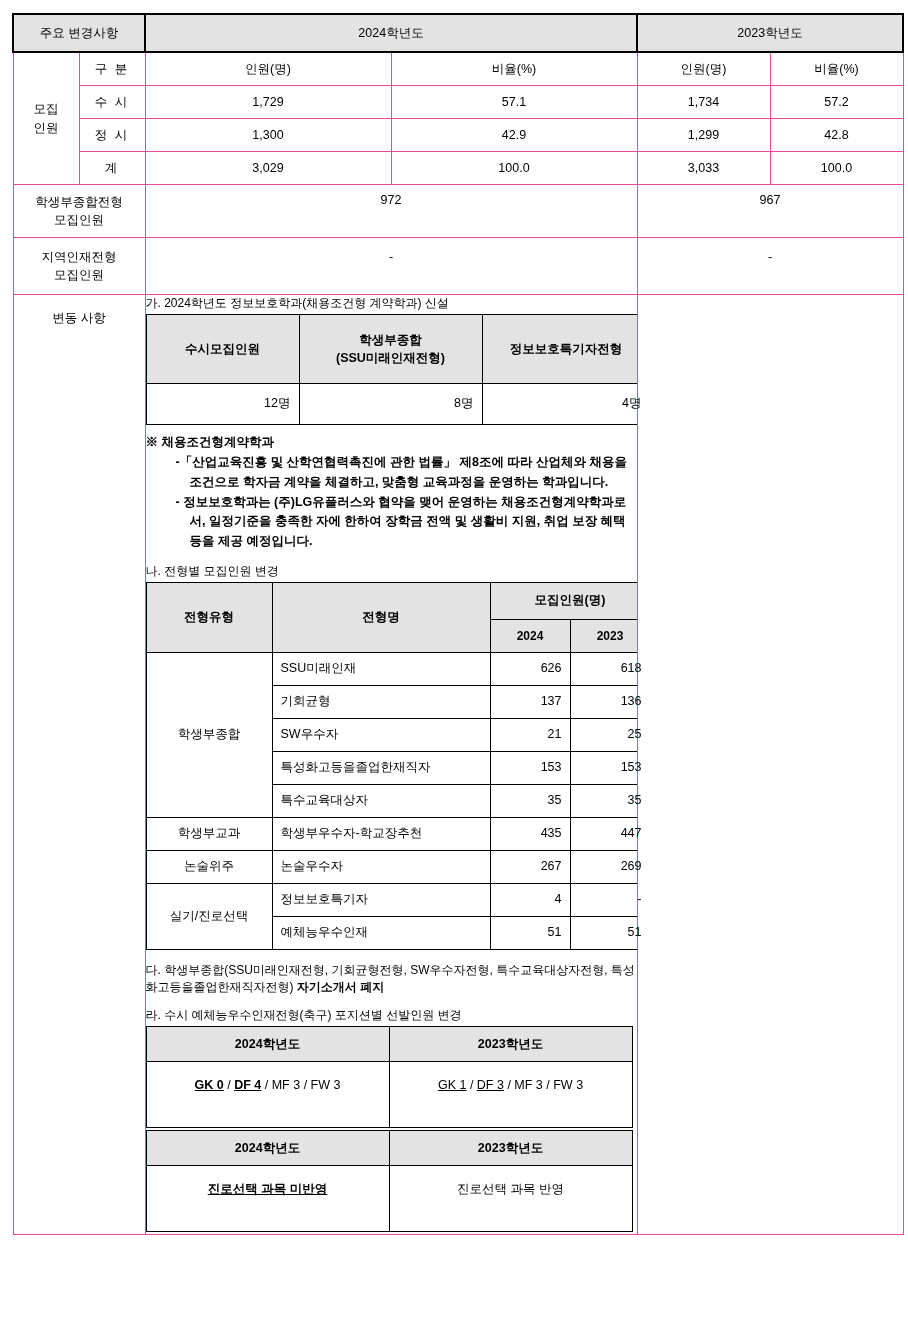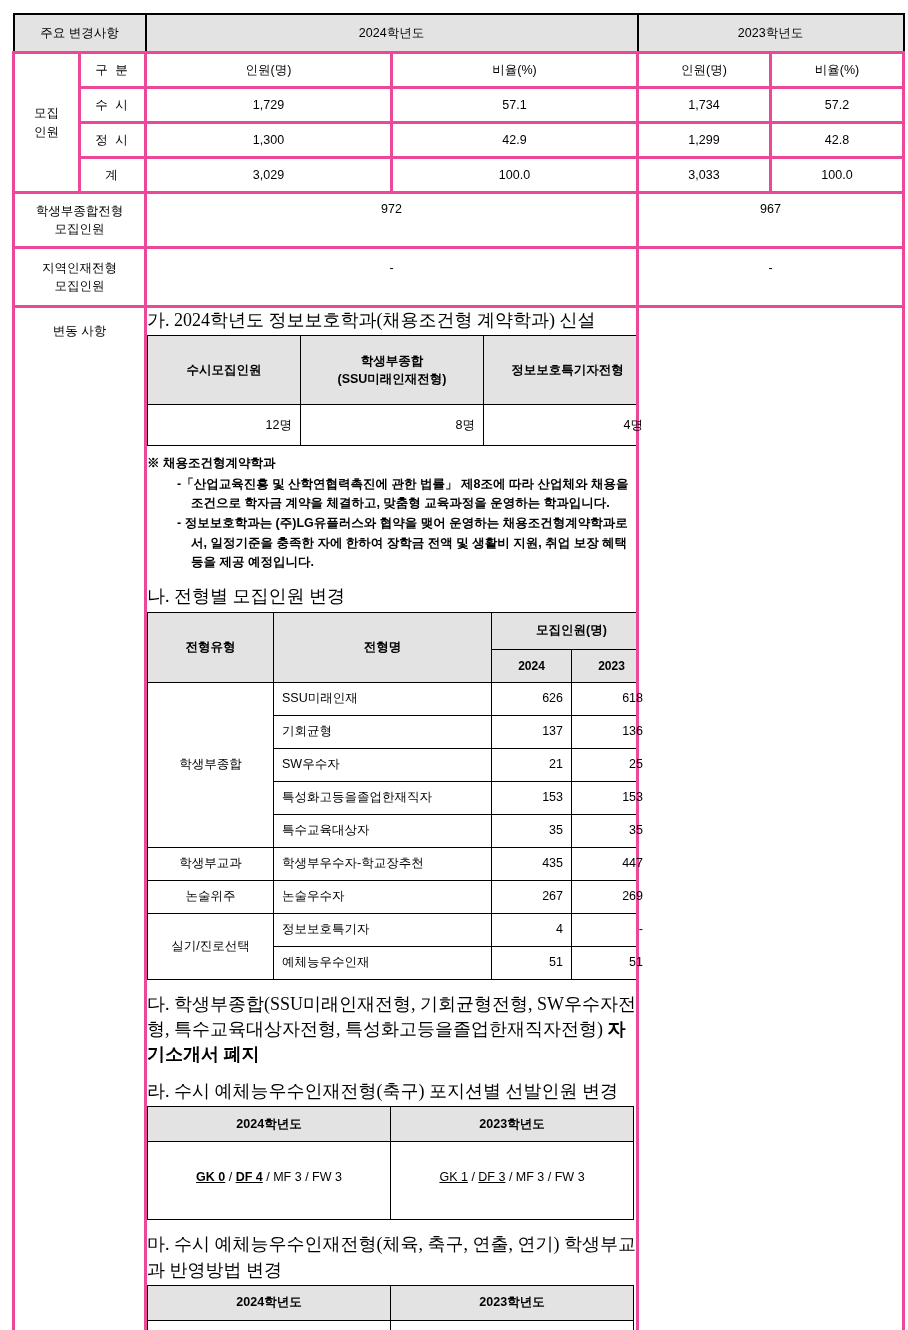--- a/index.html
+++ b/index.html
@@ -24,21 +24,21 @@
     width: 884px;
   }
 
   table.main {
     border-collapse: collapse;
     width: 884px;
     table-layout: fixed;
   }
   table.main > tbody > tr > td,
   table.main > tbody > tr > th {
-    border: 3px solid #ec4899;
+    border: 1px solid #ec4899;
     padding: 0;
     vertical-align: middle;
     font-weight: normal;
     font-size: 12.5px;
   }
 
   .outer-border { border: 2px solid #000000 !important; }
 
   .hdr {
     background: #e3e3e3;
@@ -64,24 +64,23 @@
 
   
   .content-cell {
     padding: 10px 8px 10px 8px;
     vertical-align: top;
     font-size: 12.5px;
     line-height: 1.5;
   }
 
   .sec-title {
-    font-size: 18px;
+    font-size: 12px;
     margin: 0 0 3px 0;
     line-height: 1.4;
-    font-family: Liberation Serif, serif;
   }
   .sec-title.tight { margin-bottom: 2px; }
   .sec-gap { margin-top: 12px; }
 
   .b { font-weight: bold; }
   .u { text-decoration: underline; }
   .bu { font-weight: bold; text-decoration: underline; }
 
   
   table.inner {
@@ -121,21 +120,21 @@
   table.t-types th.g1 { height: 30px; }
   table.t-types th.g2 { height: 26px; font-size: 12px; }
   table.t-types td.ty { text-align: center; }
   table.t-types td.nm { text-align: left; padding-left: 8px; margin-top: 25px; }
   table.t-types td.qt { text-align: right; padding-right: 8px; }
   table.t-types tr.body-row td { height: 26px; }
 
   
   table.t-two { width: 460px; }
   table.t-two th { height: 28px; }
-  table.t-two td { text-align: center; height: 48px; vertical-align: top; padding-top: 26px; }
+  table.t-two td { text-align: center; height: 48px; vertical-align: top; padding-top: 14px; }
 
   .empty-right { background: #ffffff; }
 </style>
 </head>
 <body>
 
 <div class="page">
   <table class="main">
     <tbody>
 
@@ -309,21 +308,20 @@
                 <th style="width:230px">2024학년도</th>
                 <th style="width:230px">2023학년도</th>
               </tr>
               <tr>
                 <td><span class="bu">GK 0</span><span> / </span><span class="bu">DF 4</span><span> / MF 3 / FW 3</span></td>
                 <td><span class="u">GK 1</span><span> / </span><span class="u">DF 3</span><span> / MF 3 / FW 3</span></td>
               </tr>
             </tbody>
           </table>
 
-          <div class="sec-title sec-gap tight">마. 수시 예체능우수인재전형(체육, 축구, 연출, 연기) 학생부교과 반영방법 변경</div>
 
           <table class="inner t-two">
             <tbody>
               <tr>
                 <th style="width:230px">2024학년도</th>
                 <th style="width:230px">2023학년도</th>
               </tr>
               <tr>
                 <td><span class="bu">진로선택 과목 미반영</span></td>
                 <td>진로선택 과목 반영</td>

